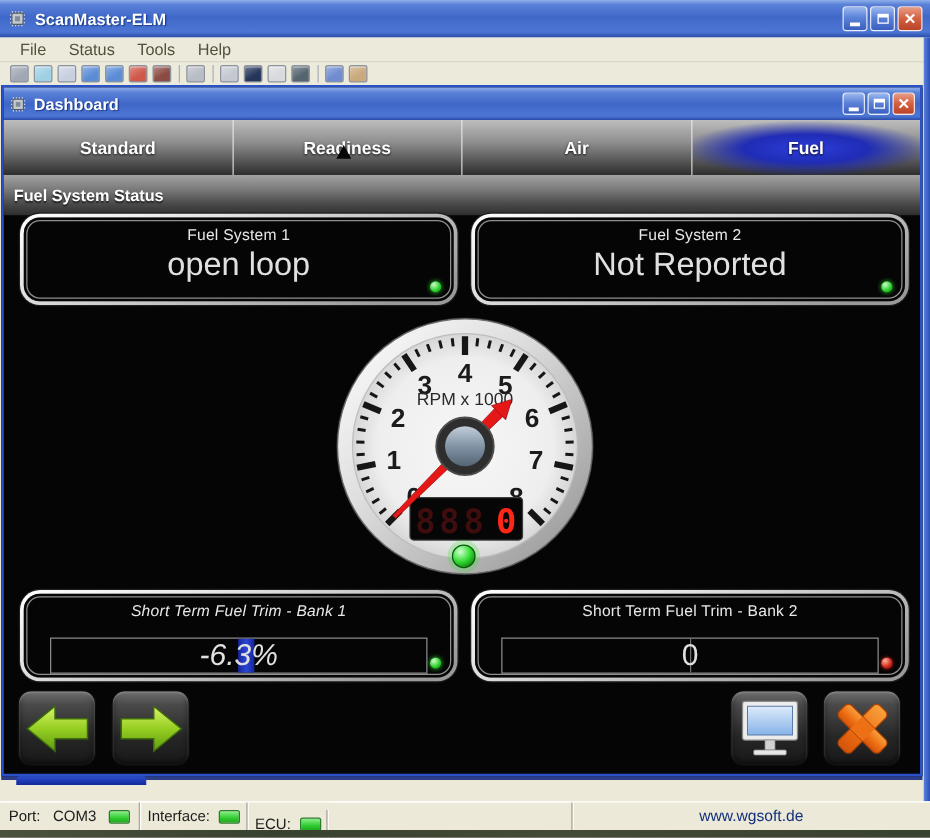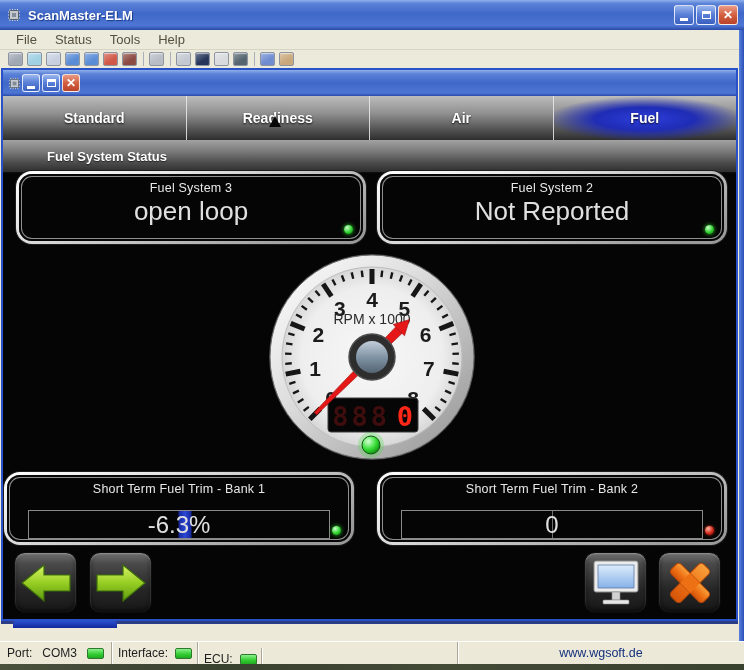--- a/index.html
+++ b/index.html
@@ -41,21 +41,21 @@
   .db-titlebar .winbtn{width:18px;height:18px;}
 
   .tabbar{height:44px;display:flex;
     background:linear-gradient(180deg,#bdbdbd 0%,#8f8f8f 40%,#555 75%,#2e2e2e 100%);}
   .tab{flex:1;display:flex;align-items:center;justify-content:center;
     color:#fff;font-size:14px;font-weight:bold;text-shadow:0 1px 2px rgba(0,0,0,.85);}
   .tab + .tab{border-left:1px solid rgba(235,235,235,.85);}
   .tab.active{background:radial-gradient(ellipse 72% 68% at 50% 52%,#2e3edb 0%,#1f2cb5 38%,rgba(18,28,140,0) 75%);}
 
   .section-hdr{height:33px;background:linear-gradient(180deg,#a2a2a2 0%,#7b7b7b 35%,#4a4a4a 72%,#2e2e2e 100%);
-    border-bottom:1px solid #0e0e0e;display:flex;align-items:center;padding-left:36px;}
+    border-bottom:1px solid #0e0e0e;display:flex;align-items:center;}
   .section-hdr span{color:#fff;font-size:13px;font-weight:bold;margin-left:8px;text-shadow:0 1px 1px #222;}
 
   .pointer-tri{left:269px;top:116px;width:0;height:0;border-left:6px solid transparent;
     border-right:6px solid transparent;border-bottom:11px solid #070707;z-index:6;}
 
   
   .panel{width:350px;height:73px;border-radius:16px;padding:3px;z-index:4;
     background:linear-gradient(160deg,#ffffff 0%,#e4e4e4 30%,#9a9a9a 90%);
     box-shadow:0 0 0 1px #1d1d1d;}
   .panel-inner{width:100%;height:100%;border-radius:13px;background:#050505;position:relative;
@@ -147,20 +147,21 @@
     </div>
   <div class="abs main-right-border"></div>
 
   <div class="abs dashboard">
     <div class="db-titlebar">
       <svg class="chip-icon" width="15" height="15" viewBox="0 0 16 16">
         <path d="M4 2v2M6.5 2v2M9 2v2M11.5 2v2M4 12v2M6.5 12v2M9 12v2M11.5 12v2M2 5h2M2 8h2M2 11h2M12 5h2M12 8h2M12 11h2" stroke="#d8dde2" stroke-width="1"></path>
         <rect x="3.5" y="3.5" width="9" height="9" rx="1" fill="#c3c9d0" stroke="#555c63"></rect>
         <rect x="6" y="6" width="4" height="4" fill="#848d96"></rect>
       </svg>
+      <span class="title">Dashboard</span>
       <span class="winbtns">
         <span class="winbtn">
             <span class="glyph-min"></span>
           </span>
         <span class="winbtn">
             <span class="glyph-max"></span>
           </span>
         <span class="winbtn close">
             <span class="glyph-close">✕</span>
           </span>
@@ -181,21 +182,21 @@
         </div>
     </div>
     <div class="section-hdr">
       <span>Fuel System Status</span>
     </div>
   </div>
   <div class="abs pointer-tri"></div>
 
   <div class="abs panel" style="left:16px;top:171px;">
     <div class="panel-inner">
-      <div class="panel-title">Fuel System 3</div>
+      <div class="panel-title">Fuel System 1</div>
       <div class="panel-value">open loop</div>
       <span class="led led-green"></span>
     </div>
   </div>
   <div class="abs panel" style="left:377px;top:171px;">
     <div class="panel-inner">
       <div class="panel-title">Fuel System 2</div>
       <div class="panel-value">Not Reported</div>
       <span class="led led-green"></span>
     </div>
@@ -283,21 +284,21 @@
     <text x="124" y="175" text-anchor="end" font-family="'DejaVu Sans Mono',monospace" font-size="27" font-weight="bold" letter-spacing="3" fill="#3f0d0d">888</text>
     <text x="147" y="175" text-anchor="end" font-family="'DejaVu Sans Mono',monospace" font-size="27" font-weight="bold" fill="#ff2718">0</text>
     <polygon points="48.2,161.4 50.6,163.8 136.1,82.3 129.7,75.9" fill="#e51717" stroke="#9a0d0d" stroke-width=".6"></polygon>
         <polygon points="143.5,68.5 127.2,73.5 138.5,84.8" fill="#e51717" stroke="#9a0d0d" stroke-width=".6"></polygon>
     <circle cx="106" cy="106" r="23" fill="#2e2e2e" stroke="#4d4d4d" stroke-width="1.5"></circle>
     <circle cx="106" cy="106" r="16" fill="url(#gHub)"></circle>
     <circle cx="105" cy="194" r="13" fill="rgba(46,224,46,.25)"></circle>
     <circle cx="105" cy="194" r="9" fill="url(#gLed)" stroke="#0b5a0b" stroke-width="1"></circle>
   </svg></div>
 
-  <div class="abs panel" style="left:4px;top:472px;">
+  <div class="abs panel" style="left:16px;top:472px;font-style:italic;">
     <div class="panel-inner">
       <div class="panel-title">Short Term Fuel Trim - Bank 1</div>
       <div class="value-box">
         <span class="trim-bar" id="trim-bar-1" style="background: linear-gradient(90deg, rgb(22, 38, 154), rgb(42, 70, 212), rgb(22, 38, 154));"></span>
         <span class="panel-value">-6.3%</span>
       </div>
       <span class="led led-green"></span>
     </div>
   </div>
   <div class="abs panel" style="left:377px;top:472px;">

